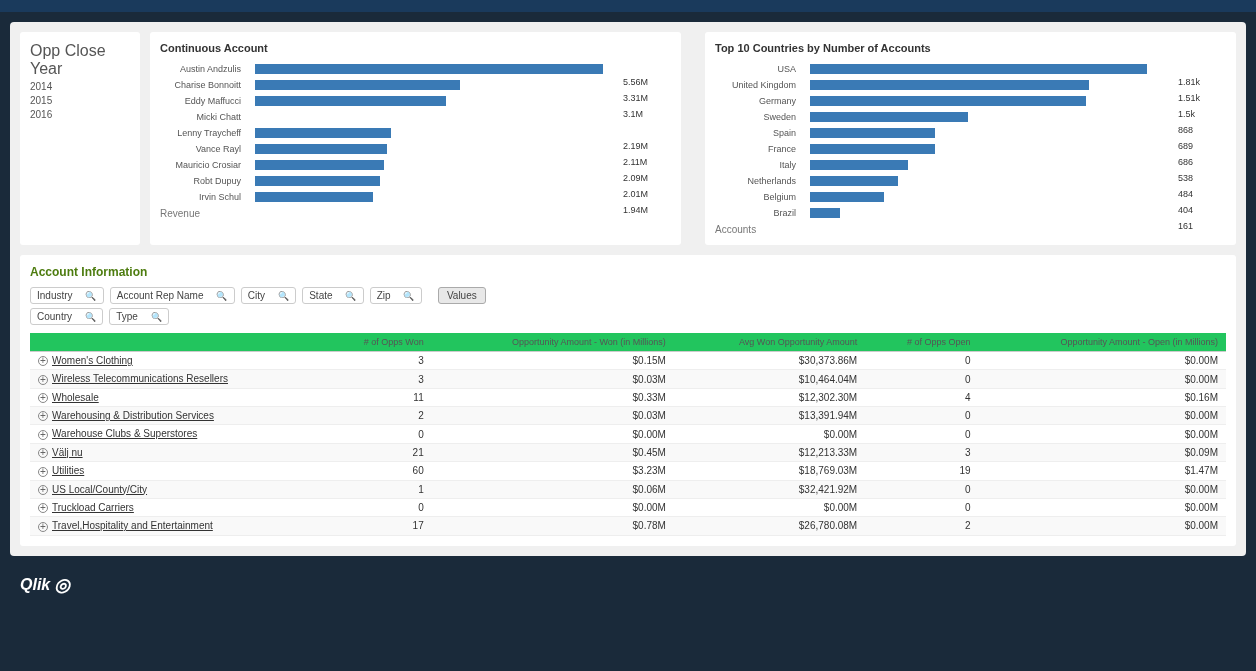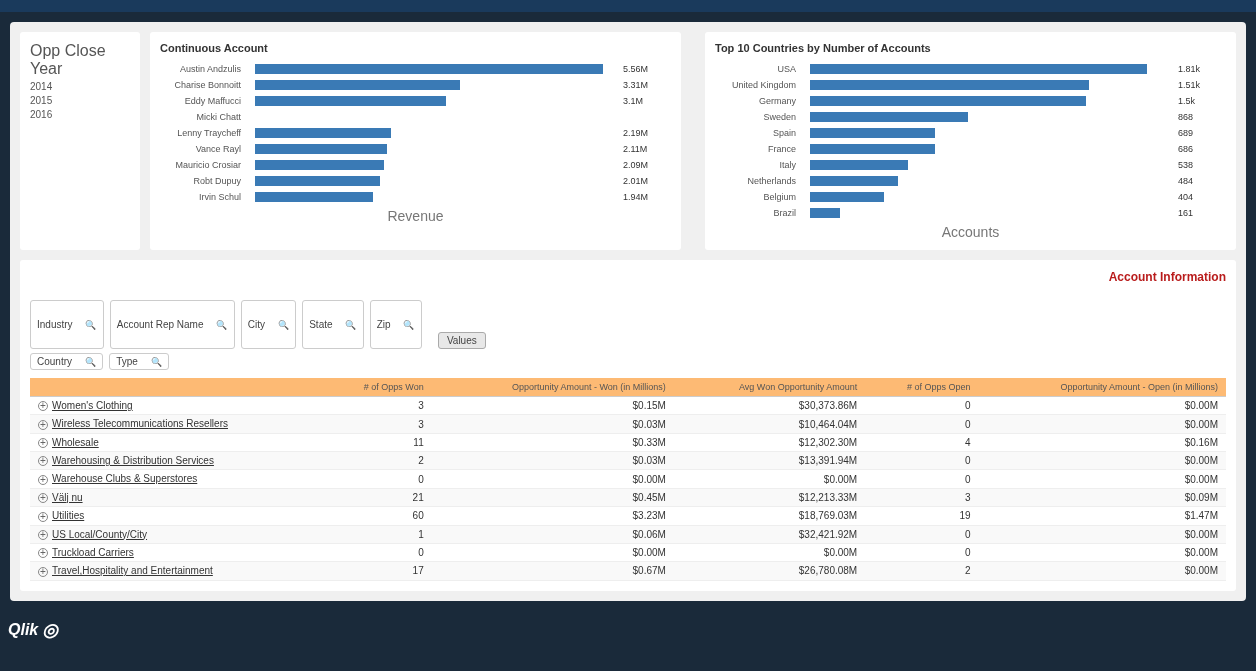--- a/index.html
+++ b/index.html
@@ -89,40 +89,38 @@
       height: 10px;
       background: #3a7ab5;
       position: absolute;
       top: 1px;
     }
     .bar-value {
       font-size: 9px;
       color: #333;
       position: absolute;
       left: calc(100% + 2px);
-      top: 1px;
+      top: 14px;
       white-space: nowrap;
     }
     .axis-label {
-      text-align: center;
-      font-size: 14px;
+      font-size: 10px;
       color: #777;
       margin-top: 4px;
     }
     .account-info-section {
       background: white;
       border-radius: 3px;
       padding: 10px;
     }
     .section-title {
       font-weight: bold;
       font-size: 12px;
-      color: #b91c1c;
-      margin-bottom: 16px;
-      text-align: right;
+      color: #4d7c0f;
+      margin-bottom: 8px;
     }
     .filter-row {
       display: flex;
       gap: 6px;
       margin-bottom: 4px;
       flex-wrap: wrap;
     }
     .filter-chip {
       display: flex;
       align-items: center;
@@ -141,30 +139,29 @@
     }
     .values-btn {
       border: 1px solid #aaa;
       border-radius: 3px;
       padding: 2px 8px;
       font-size: 10px;
       background: #e8e8e8;
       color: #444;
       cursor: pointer;
       margin-left: 10px;
-      margin-top: 32px;
     }
     .data-table {
       width: 100%;
       border-collapse: collapse;
       font-size: 10px;
       margin-top: 8px;
     }
     .data-table th {
-      background: #fdba74;
+      background: #22c55e;
       color: #555;
       text-align: right;
       padding: 4px 8px;
       font-weight: normal;
       border-bottom: 1px solid #ccc;
       font-size: 9px;
     }
     .data-table th:first-child {
       text-align: left;
     }
@@ -195,21 +192,21 @@
       content: '+';
       position: absolute;
       top: -1px;
       left: 1px;
       font-size: 10px;
       color: #666;
       line-height: 10px;
     }
     .footer {
       background: #1a2a3a;
-      padding: 8px 8px;
+      padding: 8px 20px;
       display: flex;
     }
     .qlik-logo {
       color: white;
       font-weight: bold;
       font-size: 16px;
       display: flex;
       align-items: center;
       gap: 4px;
     }
@@ -506,21 +503,21 @@
             <td><span class="row-icon"></span>Truckload Carriers</td>
             <td>0</td>
             <td>$0.00M</td>
             <td>$0.00M</td>
             <td>0</td>
             <td>$0.00M</td>
           </tr>
           <tr>
             <td><span class="row-icon"></span>Travel,Hospitality and Entertainment</td>
             <td>17</td>
-            <td>$0.67M</td>
+            <td>$0.78M</td>
             <td>$26,780.08M</td>
             <td>2</td>
             <td>$0.00M</td>
           </tr>
         </tbody>
     </table>
   </div>
 </div>
 
 <div class="footer">

